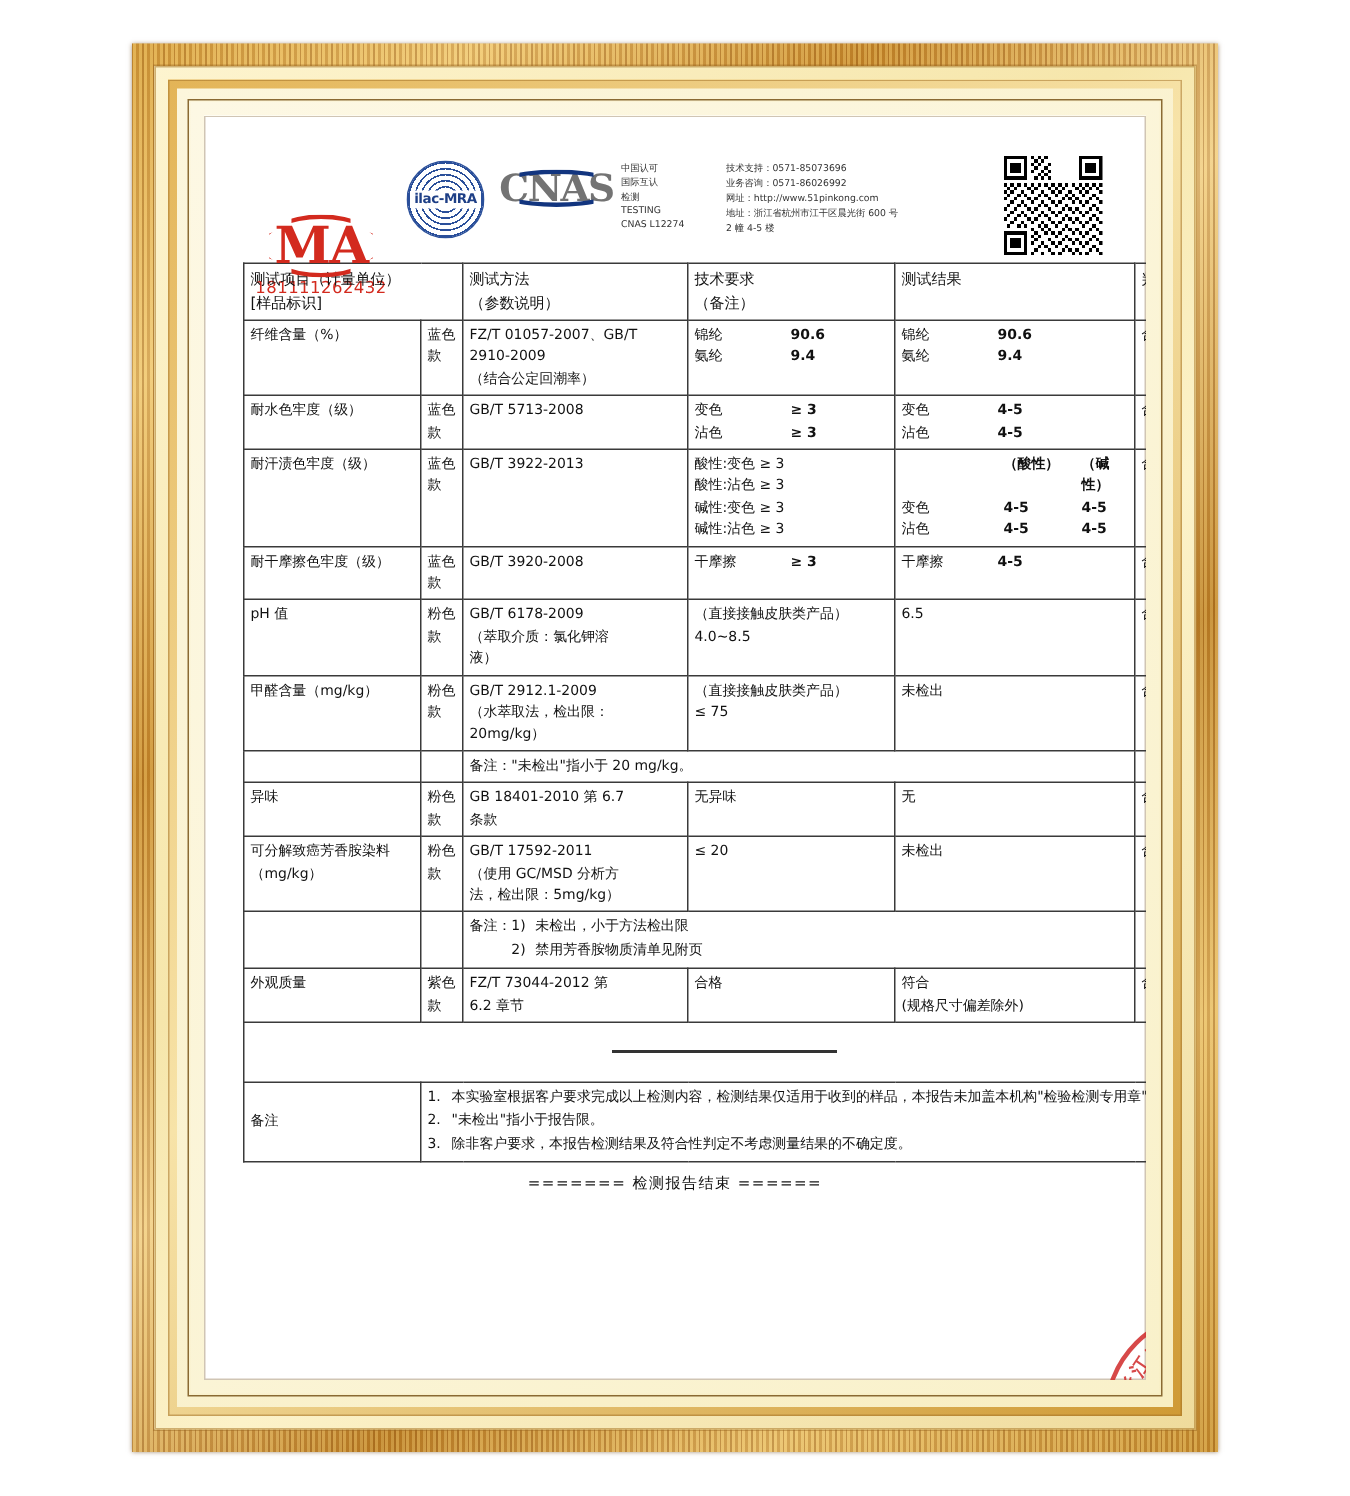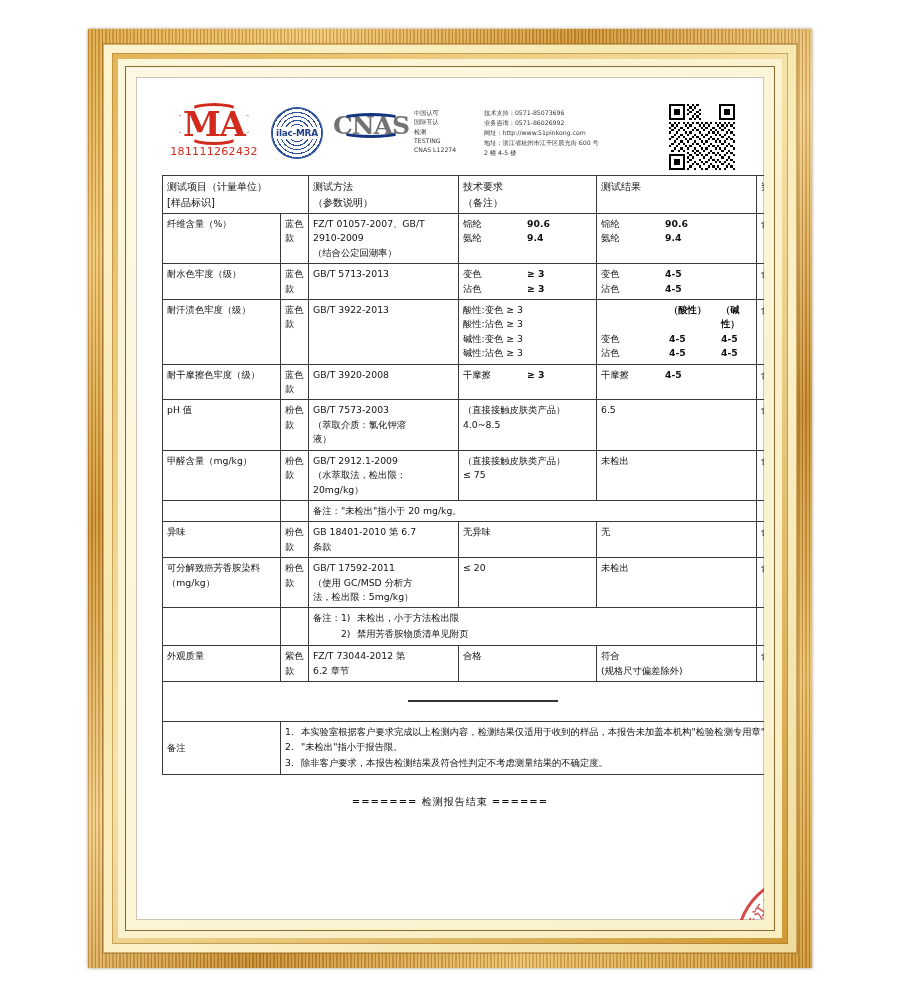--- a/index.html
+++ b/index.html
@@ -57,21 +57,21 @@
   
   .doc{ position:absolute; left:0; top:0; right:0; bottom:0; padding:22px 26px 0 26px; }
 
   
   .logo-row{ display:flex; align-items:flex-start; height:76px; gap:0px; }
 
   .cma{ width:104px; padding-top:6px; text-align:center; flex:none; }
   .cma-mark{
     font-family:"DejaVu Serif","Liberation Serif",serif;
     font-size:34px; font-weight:bold; color:#d32a1e; letter-spacing:-1px;
-    line-height:1; position:relative; display:inline-block; padding:2px 10px;
+    line-height:1; position:relative; display:inline-block; padding:2px 10px;margin-top:40px;
   }
   .cma-mark::before{
     content:""; position:absolute; left:0; top:-2px; right:0; bottom:-2px;
     border:3px solid #d32a1e; border-radius:50%;
     clip-path:polygon(0 0,26% 0,26% 18%,8% 30%,8% 70%,26% 82%,26% 100%,0 100%,
                       100% 100%,74% 100%,74% 82%,92% 70%,92% 30%,74% 18%,74% 0,100% 0);
   }
   .cma-num{ font-size:11px; color:#d32a1e; letter-spacing:.3px; margin-top:2px;
             font-family:"DejaVu Sans",sans-serif; }
 
@@ -144,21 +144,21 @@
   .kv2 .a{ width:40px; flex:none; font-weight:bold; }
   .kv2 .b{ font-weight:bold; }
   .note-row td{ padding:3px 4px 3px 4px; }
   .num-list{ margin:0; padding:0; list-style:none; }
   .num-list li{ display:flex; margin-bottom:1px; }
   .num-list .n{ width:16px; flex:none; }
   .blank-row td{ height:40px; position:relative; }
   .sep-line{ position:absolute; left:50%; top:18px; transform:translateX(-50%);
              width:150px; height:2px; background:#333; }
   .remark-cell{ line-height:1.85; }
-  .end-line{ text-align:center; font-size:10px; margin-top:20px;
+  .end-line{ text-align:center; font-size:10px; margin-top:7px;
              letter-spacing:1px; color:#111; }
 
   
   .seal{
     position:absolute; left:600px; top:797px; width:139px; height:139px;
     border:3px solid #cf2222; border-radius:50%;
     opacity:.82; pointer-events:none;
   }
   .seal .arc{ position:absolute; left:0; top:0; width:100%; height:100%; }
   .seal .arc text{ fill:#cf2222; font-size:13.5px; font-weight:bold;
@@ -331,21 +331,21 @@
                             <span class="k">氨纶</span>
                             <span class="v">9.4</span>
                           </div>
                         </td>
                         <td class="c-ver">合格</td>
                       </tr>
                       <tr>
                         <td>耐水色牢度（级）</td>
                         <td class="ctr">蓝色款</td>
                         <td>
-                          <div>GB/T 5713-2013</div>
+                          <div>GB/T 5713-2008</div>
                         </td>
                         <td>
                           <div class="kv">
                             <span class="k">变色</span>
                             <span class="v">≥ 3</span>
                           </div>
                           <div class="kv">
                             <span class="k">沾色</span>
                             <span class="v">≥ 3</span>
                           </div>
@@ -410,21 +410,21 @@
                             <span class="k">干摩擦</span>
                             <span class="v">4-5</span>
                           </div>
                         </td>
                         <td class="c-ver">合格</td>
                       </tr>
                       <tr>
                         <td>pH 值</td>
                         <td class="ctr">粉色款</td>
                         <td>
-                          <div>GB/T 7573-2003</div>
+                          <div>GB/T 6178-2009</div>
                           <div>（萃取介质：氯化钾溶</div>
                           <div>液）</div>
                         </td>
                         <td>
                           <div>（直接接触皮肤类产品）</div>
                           <div>4.0~8.5</div>
                         </td>
                         <td>
                           <div>6.5</div>
                         </td>

